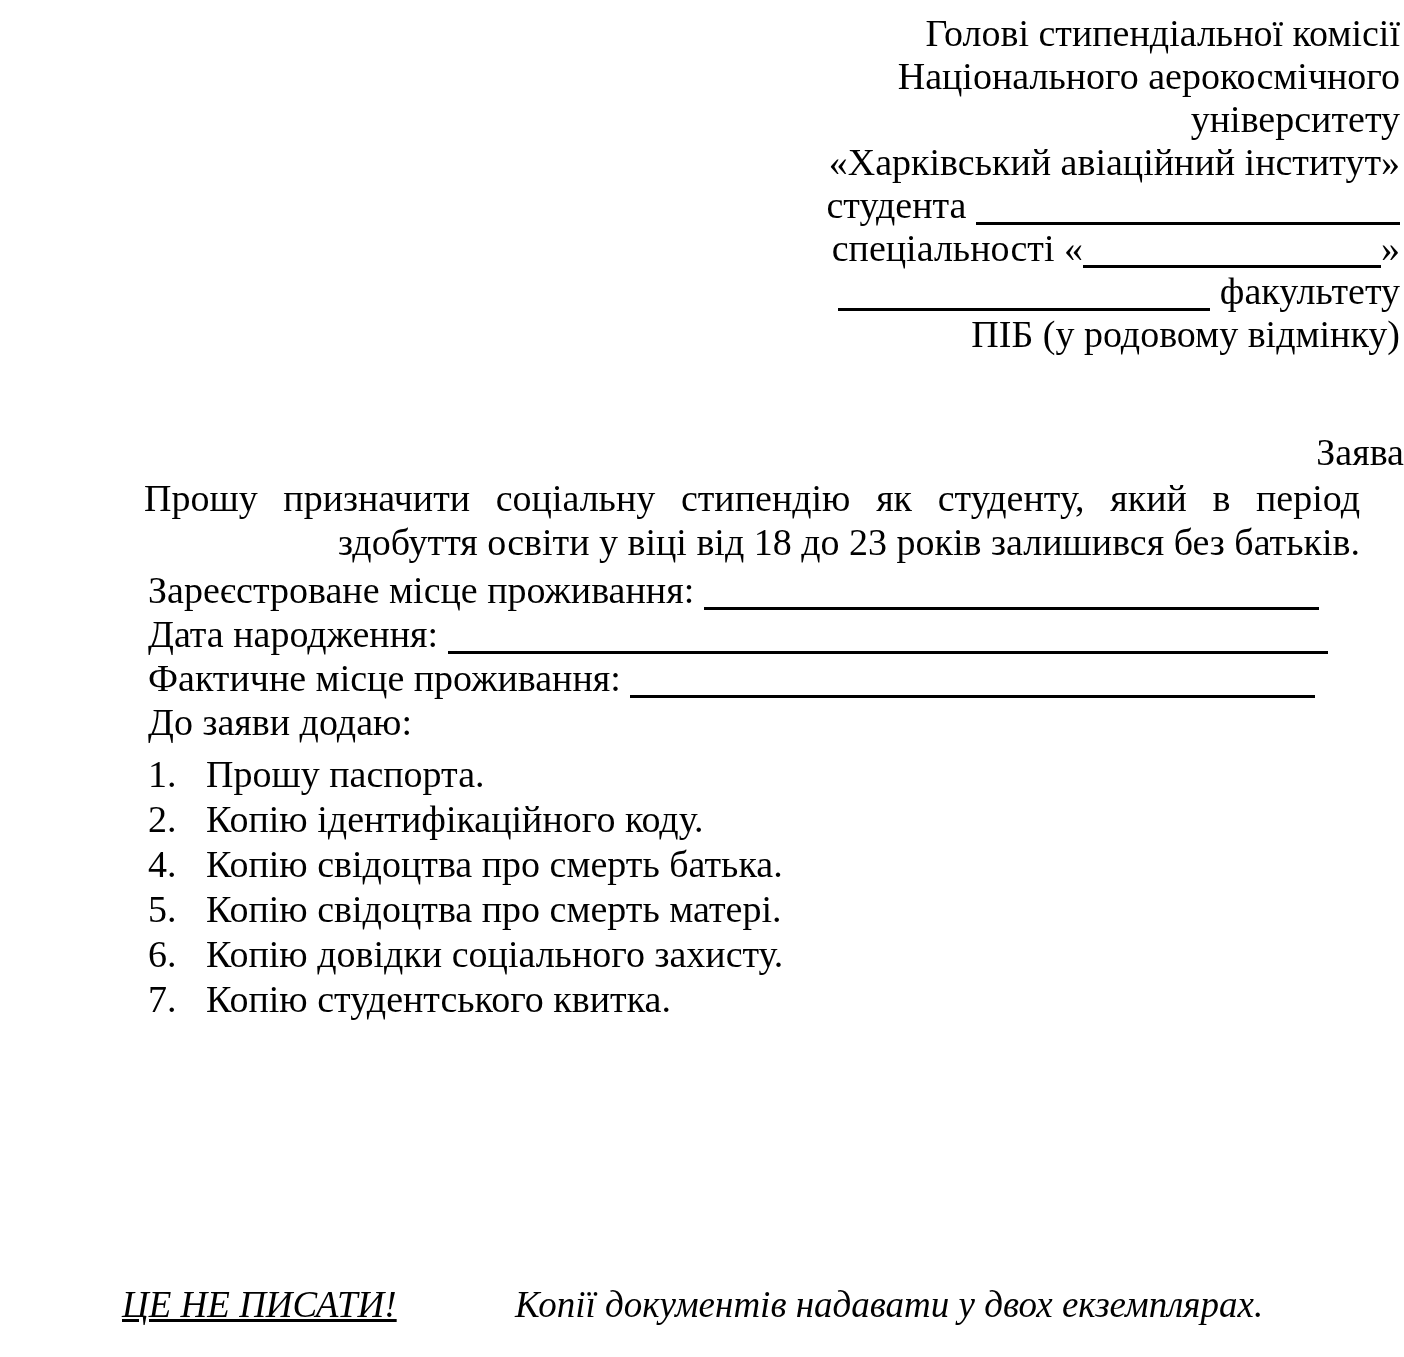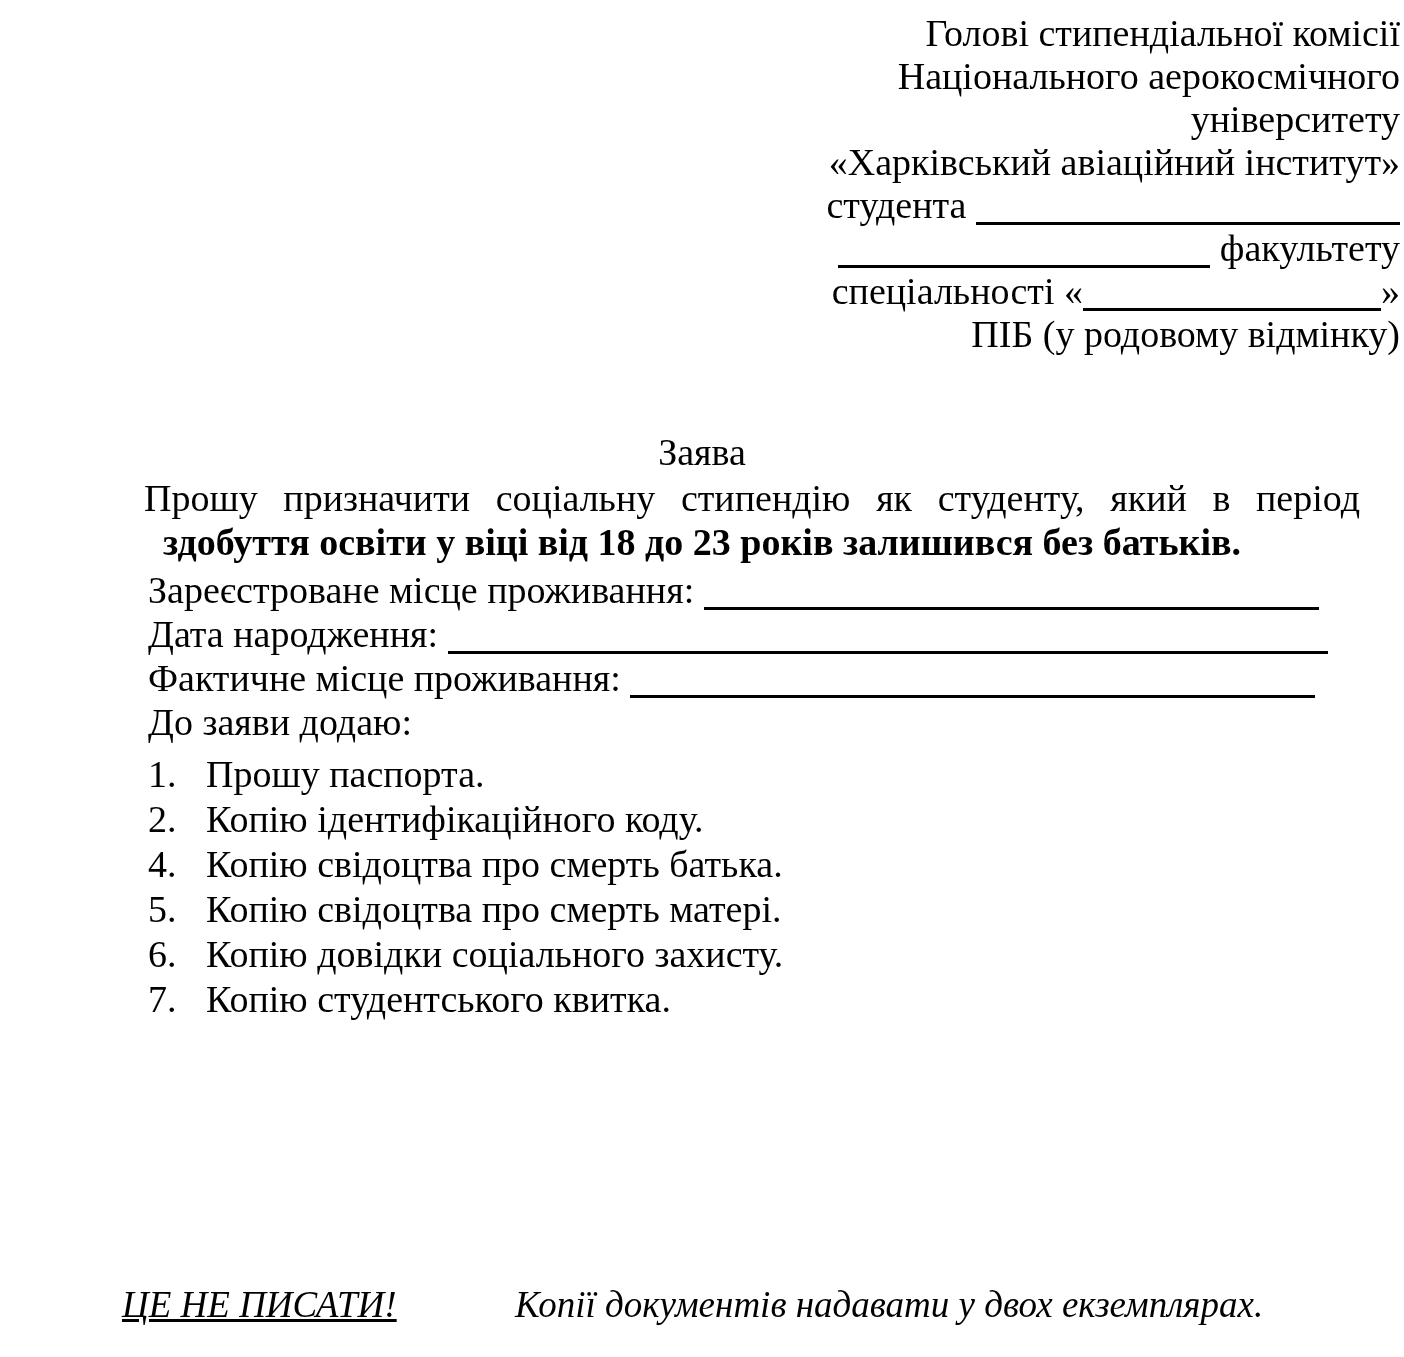--- a/index.html
+++ b/index.html
@@ -38,35 +38,35 @@
   .w-faculty  { width: 372px; }
   .w-field1   { width: 880px; }
   .w-field2   { width: 615px; }
   .w-field3   { width: 685px; }
 
   .title {
     position: absolute;
     top: 430px;
     left: 0;
     width: 100%;
-    text-align: center;
+    text-align: right;
   }
 
   .para {
     position: absolute;
     top: 476px;
     left: 44px;
     width: 1316px;
   }
   .para-line1 {
     text-align: justify;
     text-align-last: justify;
     text-indent: 100px;
   }
-  .para-line2 { text-align: center; font-weight: bold; }
+  .para-line2 { text-align: right; }
 
   .fields {
     position: absolute;
     top: 568px;
     left: 148px;
     width: 1212px;
   }
   .field-row { height: 44px; white-space: nowrap; }
 
   .attach-intro {
@@ -113,25 +113,25 @@
   <div class="header-block">
     <div>Голові стипендіальної комісії</div>
     <div>Національного аерокосмічного</div>
     <div>університету</div>
     <div>«Харківський авіаційний інститут»</div>
     <div>
       <span>студента</span>
       <span class="blank w-student"></span>
     </div>
     <div>
+      <span>спеціальності «</span><span class="blank w-spec"></span><span>»</span>
+    </div>
+    <div>
       <span class="blank w-faculty"></span>
       <span>факультету</span>
-    </div>
-    <div>
-      <span>спеціальності «</span><span class="blank w-spec"></span><span>»</span>
     </div>
     <div>ПІБ (у родовому відмінку)</div>
   </div>
 
   <div class="title">Заява</div>
 
   <div class="para">
     <div class="para-line1">Прошу призначити соціальну стипендію як студенту, який в період</div>
     <div class="para-line2">здобуття освіти у віці від 18 до 23 років залишився без батьків.</div>
   </div>

